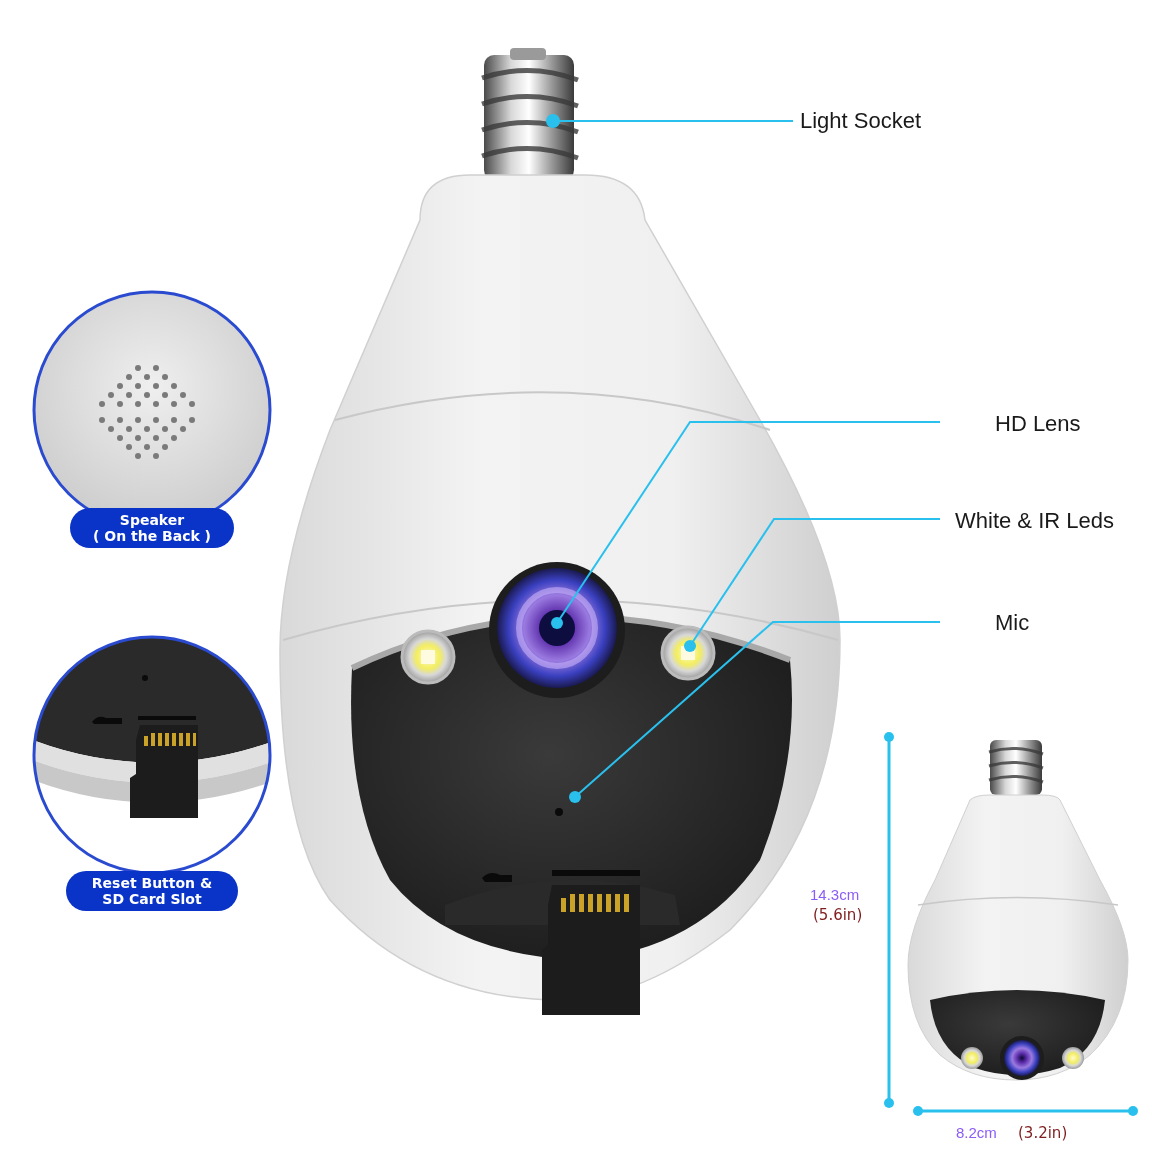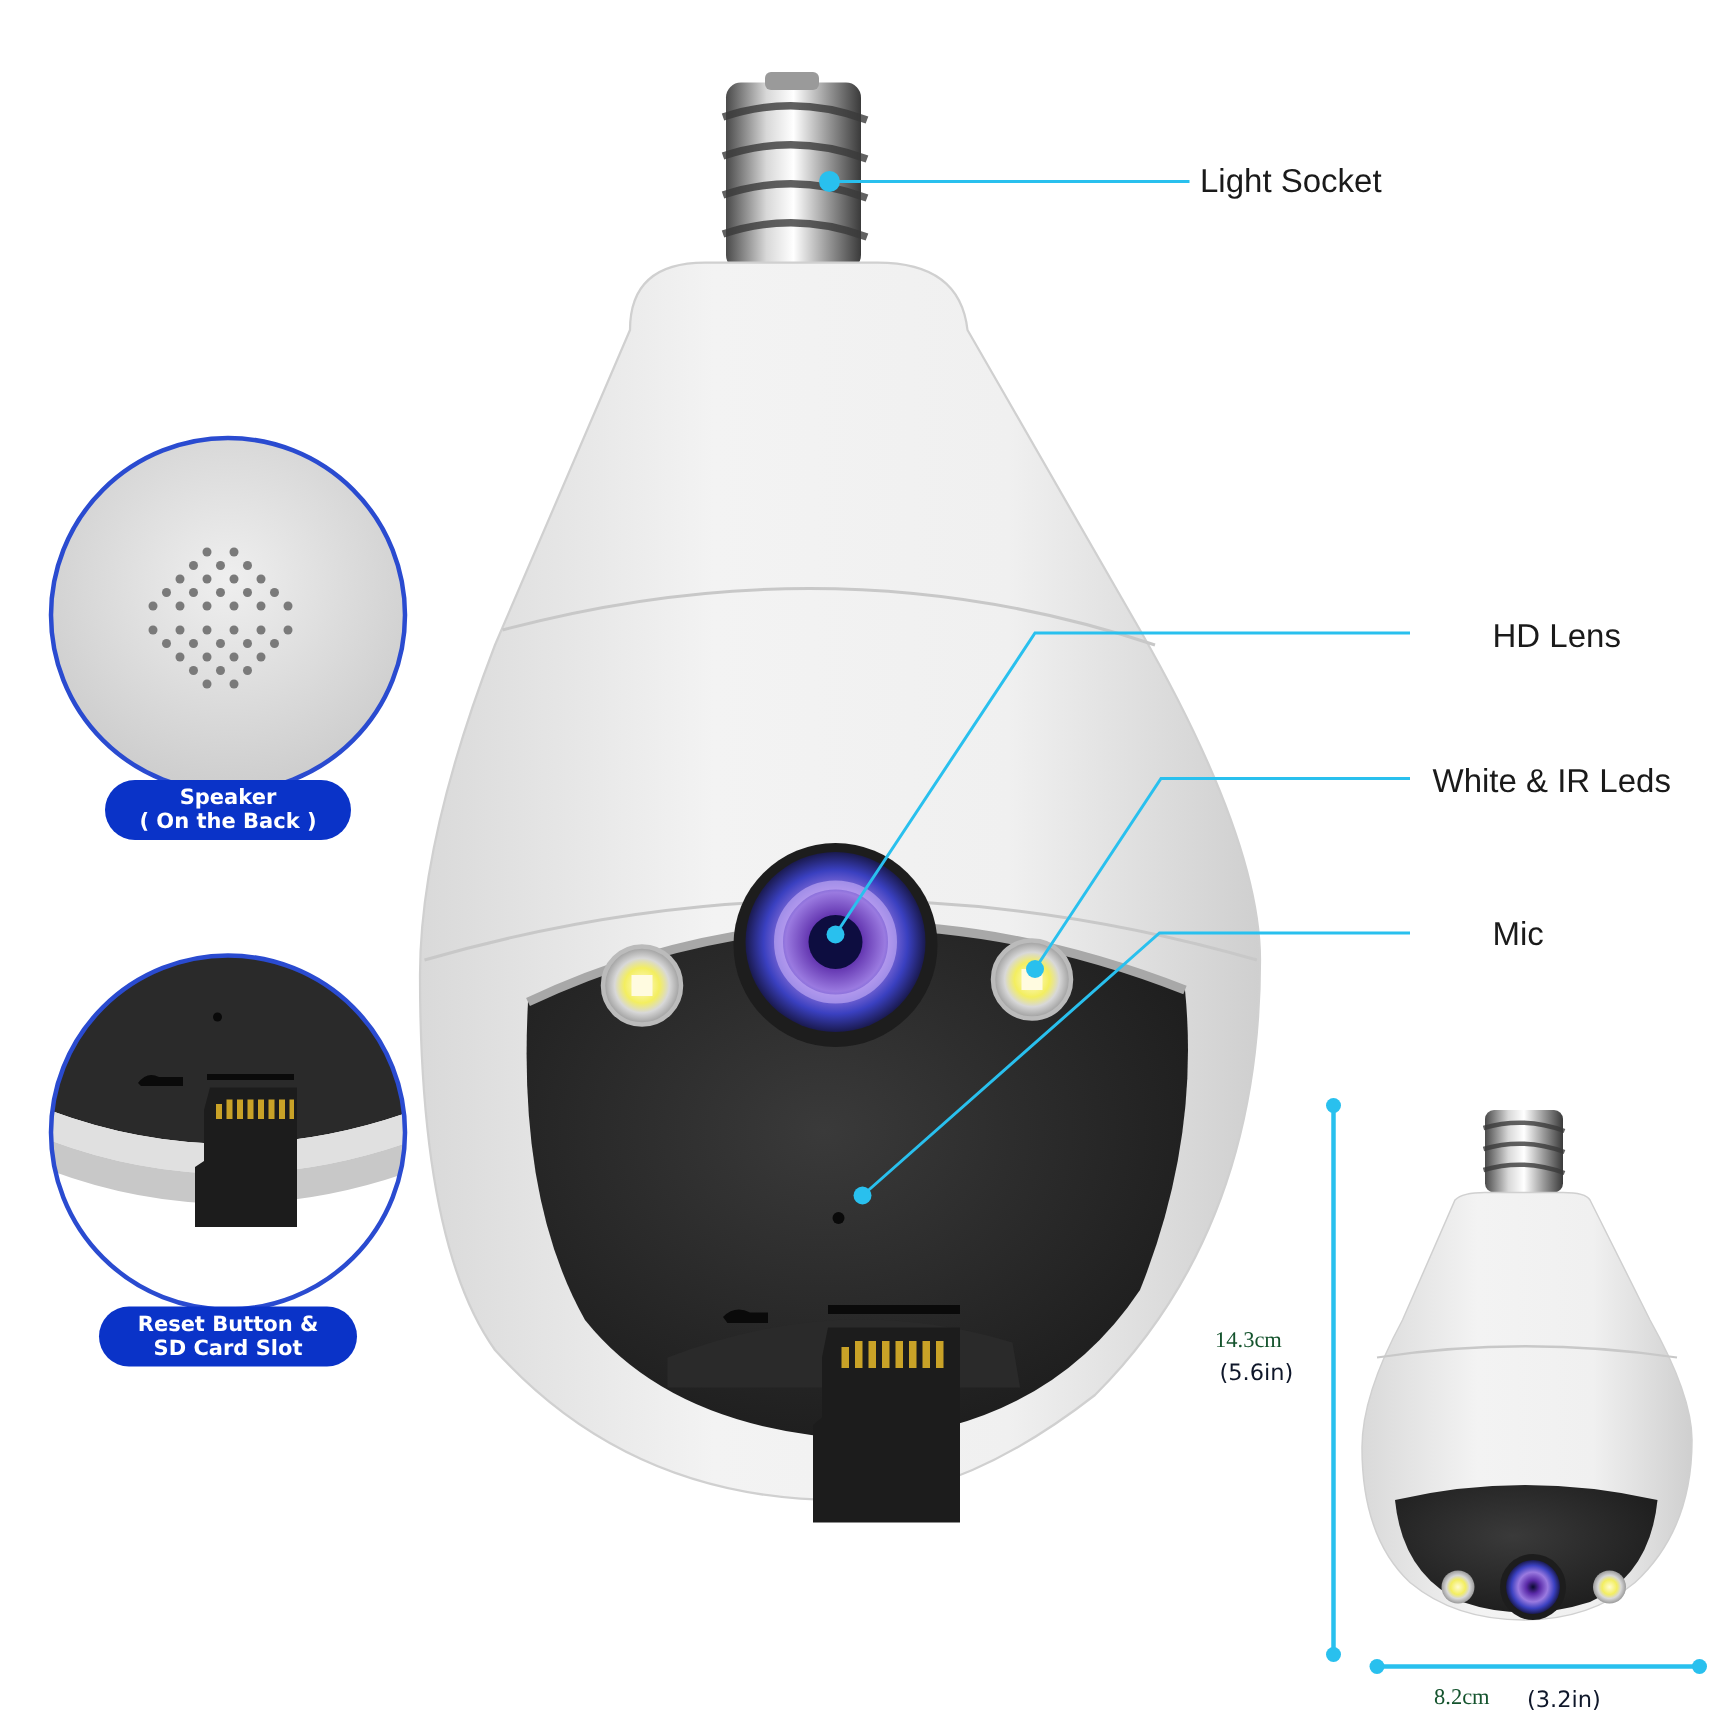--- a/index.html
+++ b/index.html
@@ -1,21 +1,21 @@
 <!DOCTYPE html>
 <html><head>
 <meta charset="utf-8">
 <style>
   html,body{margin:0;padding:0;background:#ffffff;}
   body{width:1152px;height:1152px;position:relative;overflow:hidden;font-family:"DejaVu Sans","Liberation Sans",sans-serif;}
   svg{position:absolute;left:0;top:0;}
   .label{position:absolute;font-family:"Liberation Sans","DejaVu Sans",sans-serif;font-weight:normal;color:#1a1a1a;font-size:22px;white-space:nowrap;}
   .badge{position:absolute;background:#0a33c8;color:#fff;border-radius:20px;font-family:"DejaVu Sans",sans-serif;font-weight:bold;font-size:14px;line-height:16px;text-align:center;padding:4px 12px;}
-  .dim-main{position:absolute;font-family:Liberation Serif, serif;font-size:15px;color:#14532d;}
-  .dim-sub{position:absolute;font-family:"DejaVu Sans",sans-serif;font-size:15px;color:#0f172a;}
+  .dim-main{position:absolute;font-family:Liberation Sans, sans-serif;font-size:15px;color:#8b5cf6;}
+  .dim-sub{position:absolute;font-family:"DejaVu Sans",sans-serif;font-size:15px;color:#7f1d1d;}
 </style>
 </head>
 <body>
 
 <svg width="1152" height="1152" viewBox="0 0 1152 1152">
   <defs>
     <linearGradient id="metal" x1="0" x2="1" y1="0" y2="0">
       <stop offset="0" stop-color="#4a4a4a"></stop>
       <stop offset="0.3" stop-color="#d8d8d8"></stop>
       <stop offset="0.5" stop-color="#ffffff"></stop>
@@ -224,21 +224,21 @@
     <circle cx="918" cy="1111" r="5"></circle>
       <circle cx="1133" cy="1111" r="5"></circle>
   </g>
 </svg>
 
 <div class="label" style="left:800px;top:108px;">Light Socket</div>
 <div class="label" style="left:955px;top:411px;margin-left:40px;">HD Lens</div>
 <div class="label" style="left:955px;top:508px;">White &amp; IR Leds</div>
 <div class="label" style="left:995px;top:610px;">Mic</div>
 
-<div class="badge" style="left:70px;top:520px;width:140px;">
+<div class="badge" style="left:70px;top:508px;width:140px;">
   <div>Speaker</div>
   <div>( On the Back )</div>
 </div>
 
 <div class="badge" style="left:66px;top:871px;width:148px;">
   <div>Reset Button &amp;</div>
   <div>SD Card Slot</div>
 </div>
 
 <div class="dim-main" style="left:810px;top:886px;">14.3cm</div>

